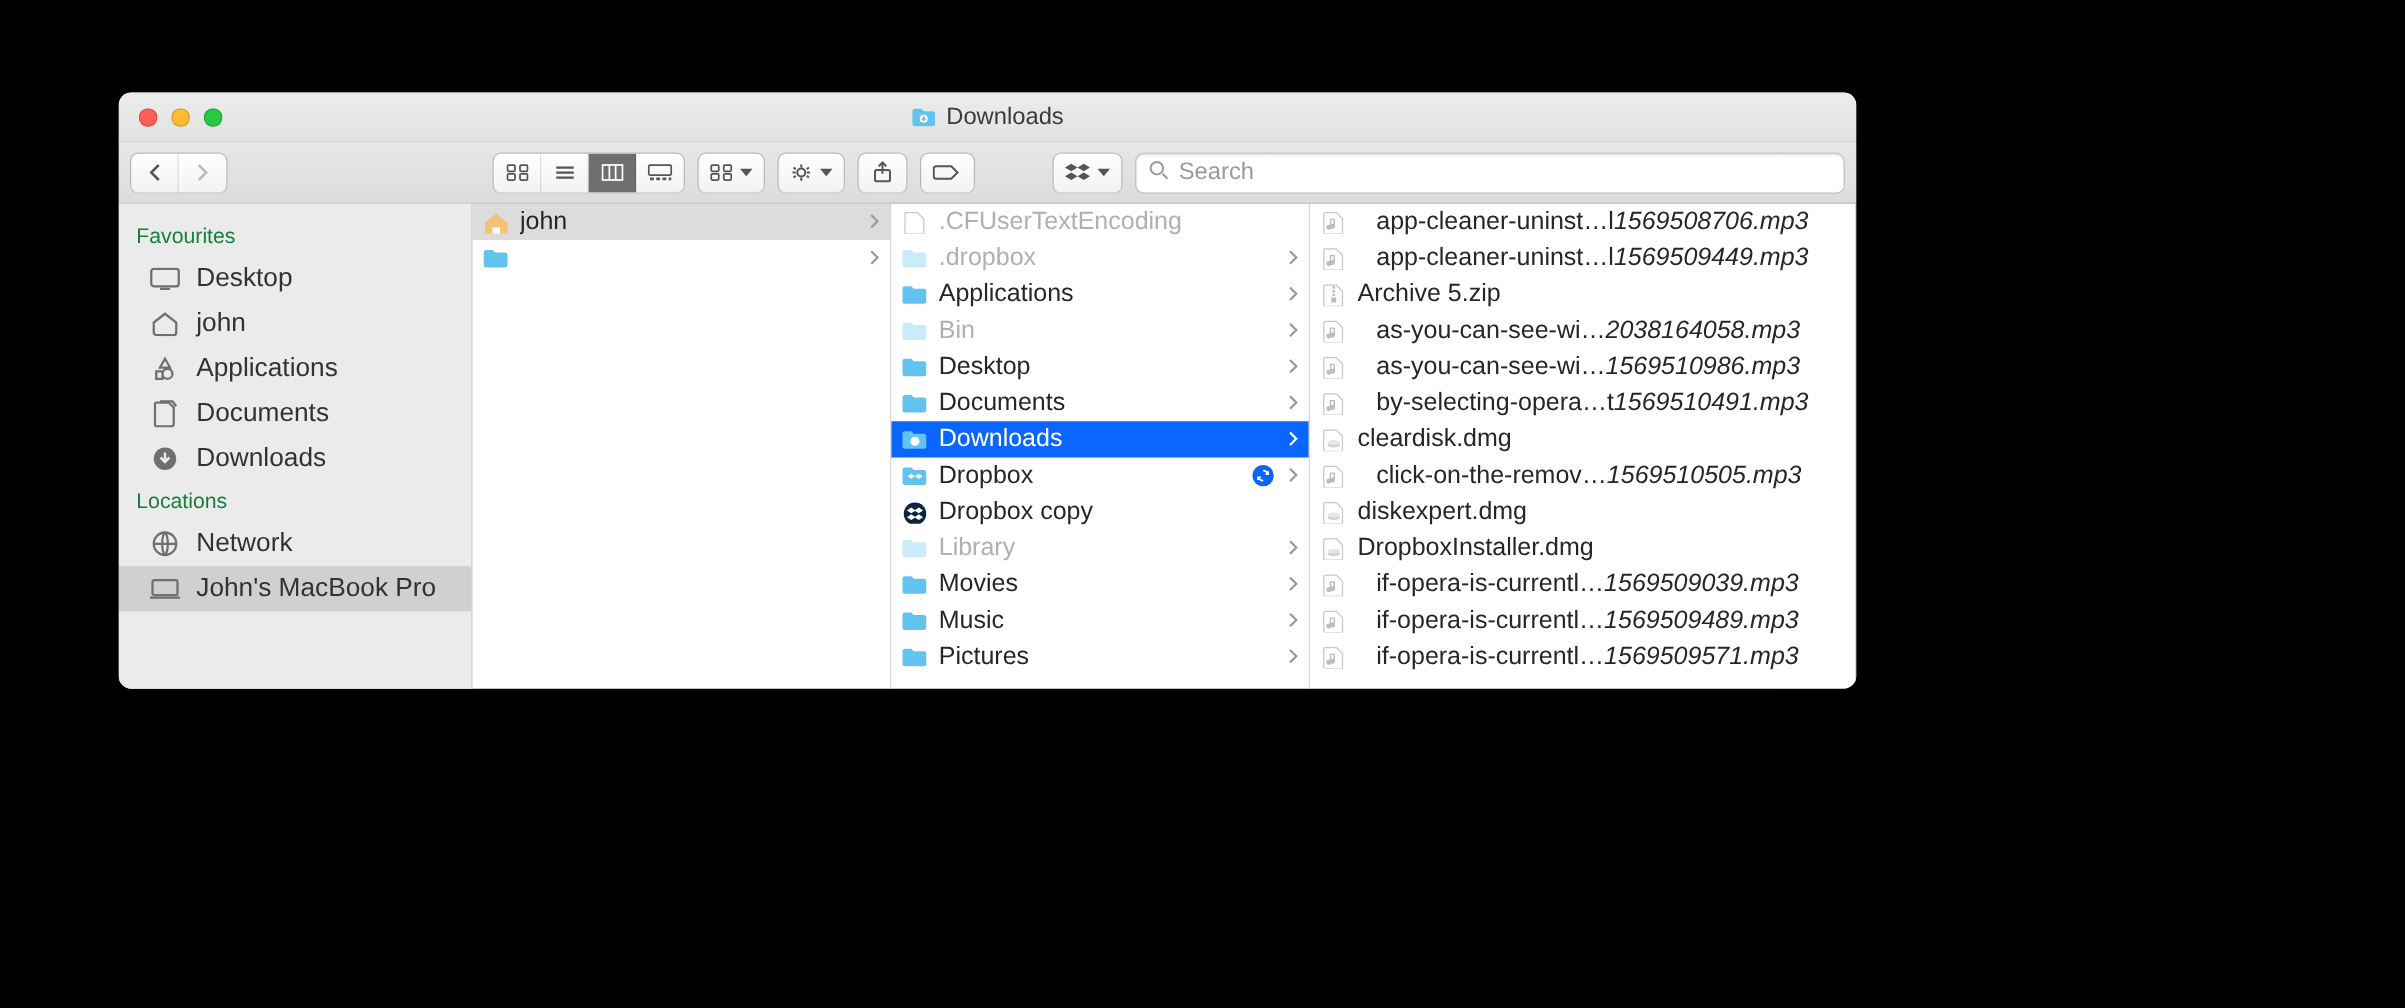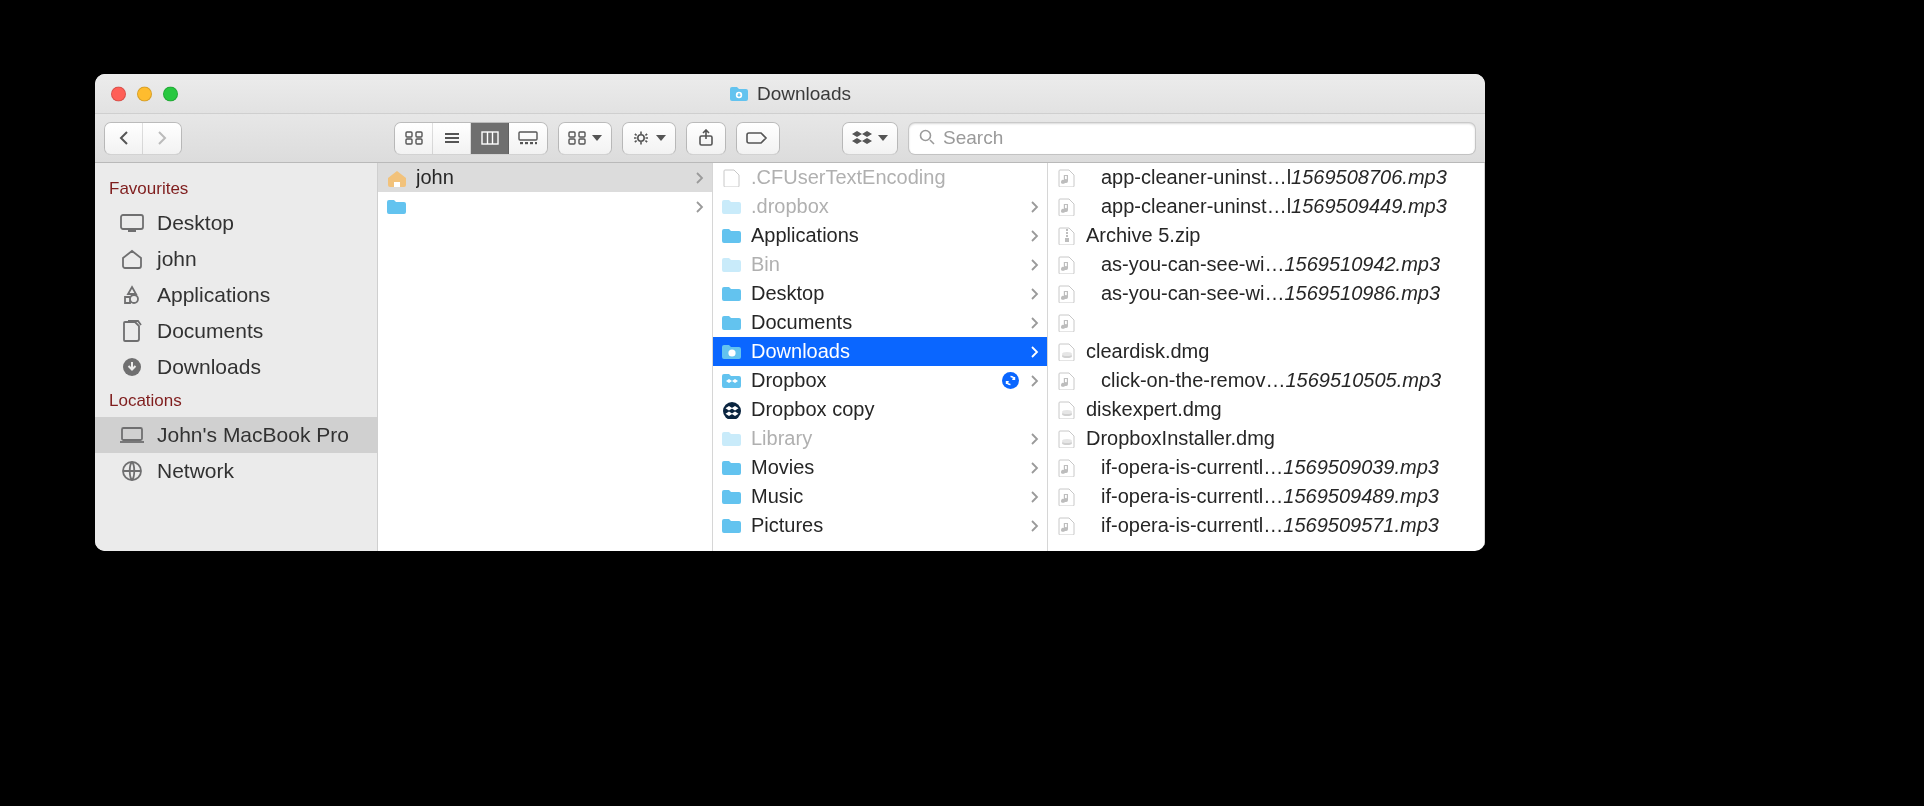--- a/index.html
+++ b/index.html
@@ -126,21 +126,21 @@
 
   
   .sidebar {
     width: 283px;
     background: #ebebeb;
     border-right: 1px solid #cfcfcf;
     padding-top: 10px;
     overflow: hidden;
   }
   .side-head {
-    color: #7f1d1d;
+    color: #15803d;
     font-size: 17px;
     padding: 6px 14px 6px 14px;
   }
   .side-item {
     display: flex;
     align-items: center;
     gap: 12px;
     padding: 6px 10px 6px 24px;
     font-size: 21px;
     color: #323232;
@@ -393,38 +393,38 @@
         <div class="side-item">
           <span class="ic">
             <svg width="22" height="22" viewBox="0 0 22 22">
               <circle cx="11" cy="11" r="9" fill="#6f6f70"></circle>
               <path d="M11 6v7M7.5 10 11 13.5 14.5 10" stroke="#ebebeb" stroke-width="2" fill="none"></path>
             </svg>
           </span>
           <span>Downloads</span>
         </div>
         <div class="side-head">Locations</div>
+        <div class="side-item">
+          <span class="ic">
+            <svg width="22" height="22" viewBox="0 0 22 22">
+              <circle cx="11" cy="11" r="9" fill="none" stroke="#6f6f70" stroke-width="1.8"></circle>
+              <path d="M2 11h18M11 2c3 3 3 15 0 18M11 2c-3 3-3 15 0 18" fill="none" stroke="#6f6f70" stroke-width="1.8"></path>
+            </svg>
+          </span>
+          <span>Network</span>
+        </div>
         <div class="side-item selected">
           <span class="ic">
             <svg width="26" height="18" viewBox="0 0 26 18">
               <rect x="3" y="2" width="20" height="12" rx="1.5" fill="none" stroke="#6f6f70" stroke-width="1.8"></rect>
               <path d="M1 16h24" stroke="#6f6f70" stroke-width="1.8"></path>
             </svg>
           </span>
           <span>John's MacBook Pro</span>
         </div>
-        <div class="side-item">
-          <span class="ic">
-            <svg width="22" height="22" viewBox="0 0 22 22">
-              <circle cx="11" cy="11" r="9" fill="none" stroke="#6f6f70" stroke-width="1.8"></circle>
-              <path d="M2 11h18M11 2c3 3 3 15 0 18M11 2c-3 3-3 15 0 18" fill="none" stroke="#6f6f70" stroke-width="1.8"></path>
-            </svg>
-          </span>
-          <span>Network</span>
-        </div>
       </div>
 
     <div class="columns">
       <div class="col col1" id="col1">
           <div class="row selected-col">
             <span class="ic20">
               <svg width="22" height="18" viewBox="0 0 22 18">
                 <use href="#i-home-color"></use>
               </svg>
             </span>
@@ -626,21 +626,21 @@
           </div>
           <div class="row">
             <span class="ic20">
               <svg width="22" height="18" viewBox="0 0 22 18">
                 <use href="#i-audio"></use>
               </svg>
             </span>
             <span class="mid">
               <span class="truncate-pair">
                 <span class="truncate-left">as-you-can-see-wi…</span>
-                <span class="truncate-right">1569510942.mp3</span>
+                <span class="truncate-right">2038164058.mp3</span>
               </span>
             </span>
           </div>
           <div class="row">
             <span class="ic20">
               <svg width="22" height="18" viewBox="0 0 22 18">
                 <use href="#i-audio"></use>
               </svg>
             </span>
             <span class="mid">
@@ -648,20 +648,26 @@
                 <span class="truncate-left">as-you-can-see-wi…</span>
                 <span class="truncate-right">1569510986.mp3</span>
               </span>
             </span>
           </div>
           <div class="row">
             <span class="ic20">
               <svg width="22" height="18" viewBox="0 0 22 18">
                 <use href="#i-audio"></use>
               </svg>
+            </span>
+            <span class="mid">
+              <span class="truncate-pair">
+                <span class="truncate-left">by-selecting-opera…t</span>
+                <span class="truncate-right">1569510491.mp3</span>
+              </span>
             </span>
           </div>
           <div class="row">
             <span class="ic20">
               <svg width="22" height="18" viewBox="0 0 22 18">
                 <use href="#i-dmg"></use>
               </svg>
             </span>
             <span class="label">cleardisk.dmg</span>
           </div>

